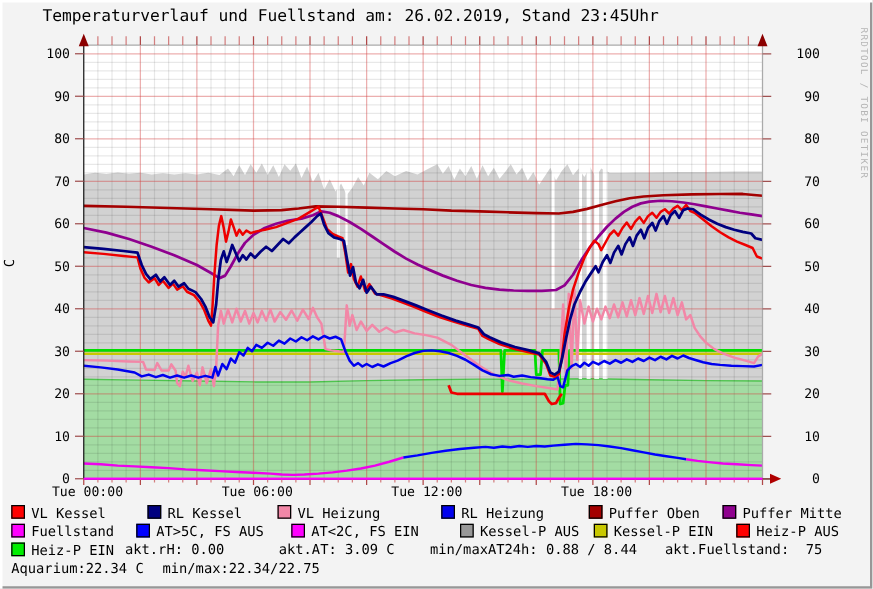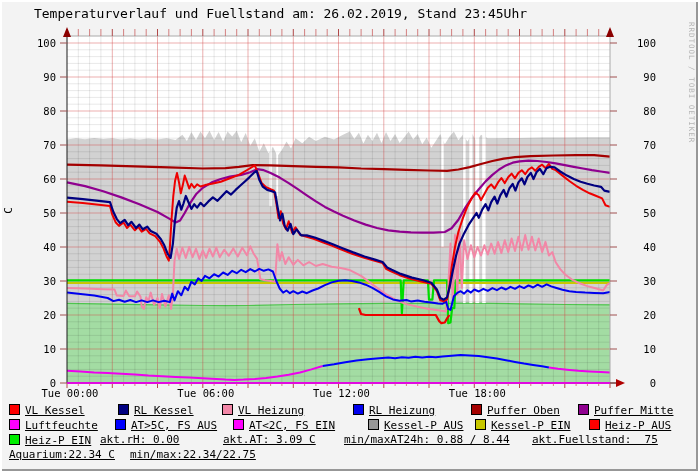--- a/index.html
+++ b/index.html
@@ -16,21 +16,21 @@
   }
   #ylabel{
     position:absolute;left:-92px;top:204px;width:200px;text-align:center;
     transform:rotate(-90deg);font-size:11px;color:#000;
   }
   #watermark{
     position:absolute;right:2px;top:32px;width:10px;height:220px;
     font-size:7.5px;color:#b5b5b5;letter-spacing:1px;white-space:nowrap;
     transform:rotate(90deg);transform-origin:top right;text-align:left;
   }
-  .leg-item{position:absolute;height:13px;font-size:11px;color:#000;white-space:pre;line-height:12px;text-decoration:underline;}
+  .leg-item{position:absolute;height:13px;font-size:11px;color:#000;white-space:pre;line-height:12px;}
   .swatch{
     display:inline-block;width:9px;height:9px;border:1px solid #000;
     vertical-align:-1px;margin-right:5px;
   }
   .axis-label{font-size:10.5px;fill:#000;}
 </style>
 </head>
 <body>
 
 <div id="rrd">
@@ -314,22 +314,22 @@
       <text class="axis-label" x="477.3" y="397" text-anchor="middle">Tue 18:00</text>
     </svg>
   <div id="watermark">RRDTOOL / TOBI OETIKER</div>
   <div id="legend">
       <div class="leg-item" style="left: 9px; top: 404px;"><span class="swatch" style="background: rgb(255, 0, 0);"></span><span>VL Kessel</span></div>
       <div class="leg-item" style="left: 118px; top: 404px;"><span class="swatch" style="background: rgb(0, 0, 128);"></span><span>RL Kessel</span></div>
       <div class="leg-item" style="left: 222px; top: 404px;"><span class="swatch" style="background: rgb(242, 135, 167);"></span><span>VL Heizung</span></div>
       <div class="leg-item" style="left: 341px; top: 404px; margin-left: 12px;"><span class="swatch" style="background: rgb(0, 0, 238);"></span><span>RL Heizung</span></div>
       <div class="leg-item" style="left: 471px; top: 404px; text-align: center;"><span class="swatch" style="background: rgb(164, 0, 0);"></span><span>Puffer Oben</span></div>
       <div class="leg-item" style="left: 578px; top: 404px;"><span class="swatch" style="background: rgb(143, 0, 143);"></span><span>Puffer Mitte</span></div>
-      <div class="leg-item" style="left: 9px; top: 419px;"><span class="swatch" style="background: rgb(255, 0, 255);"></span><span>Luftfeuchte</span></div>
-      <div class="leg-item" style="left: 115px; top: 419px; text-align: right;"><span class="swatch" style="background: rgb(0, 0, 255);"></span><span>AT&gt;5C, FS AUS</span></div>
+      <div class="leg-item" style="left: 9px; top: 419px;"><span class="swatch" style="background: rgb(255, 0, 255);"></span><span>Fuellstand</span></div>
+      <div class="leg-item" style="left: 109px; top: 419px; text-align: right;"><span class="swatch" style="background: rgb(0, 0, 255);"></span><span>AT&gt;5C, FS AUS</span></div>
       <div class="leg-item" style="left: 233px; top: 419px;"><span class="swatch" style="background: rgb(255, 0, 255);"></span><span>AT&lt;2C, FS EIN</span></div>
       <div class="leg-item" style="left: 368px; top: 419px;"><span class="swatch" style="background: rgb(152, 152, 152);"></span><span>Kessel-P AUS</span></div>
       <div class="leg-item" style="left: 475px; top: 419px;"><span class="swatch" style="background: rgb(200, 200, 0);"></span><span>Kessel-P EIN</span></div>
       <div class="leg-item" style="left: 589px; top: 419px;"><span class="swatch" style="background: rgb(255, 0, 0);"></span><span>Heiz-P AUS</span></div>
       <div class="leg-item" style="left: 9px; top: 434px; text-align: center;"><span class="swatch" style="background: rgb(0, 238, 0);"></span><span>Heiz-P EIN</span></div>
       <div class="leg-item" style="left: 100px; top: 434px;"><span>akt.rH: 0.00</span></div>
       <div class="leg-item" style="left: 223px; top: 434px;"><span>akt.AT: 3.09 C</span></div>
       <div class="leg-item" style="left: 344px; top: 434px;"><span>min/maxAT24h: 0.88 / 8.44</span></div>
       <div class="leg-item" style="left: 532px; top: 434px;"><span>akt.Fuellstand:  75</span></div>
       <div class="leg-item" style="left: 9px; top: 449px;"><span>Aquarium:22.34 C</span></div>

